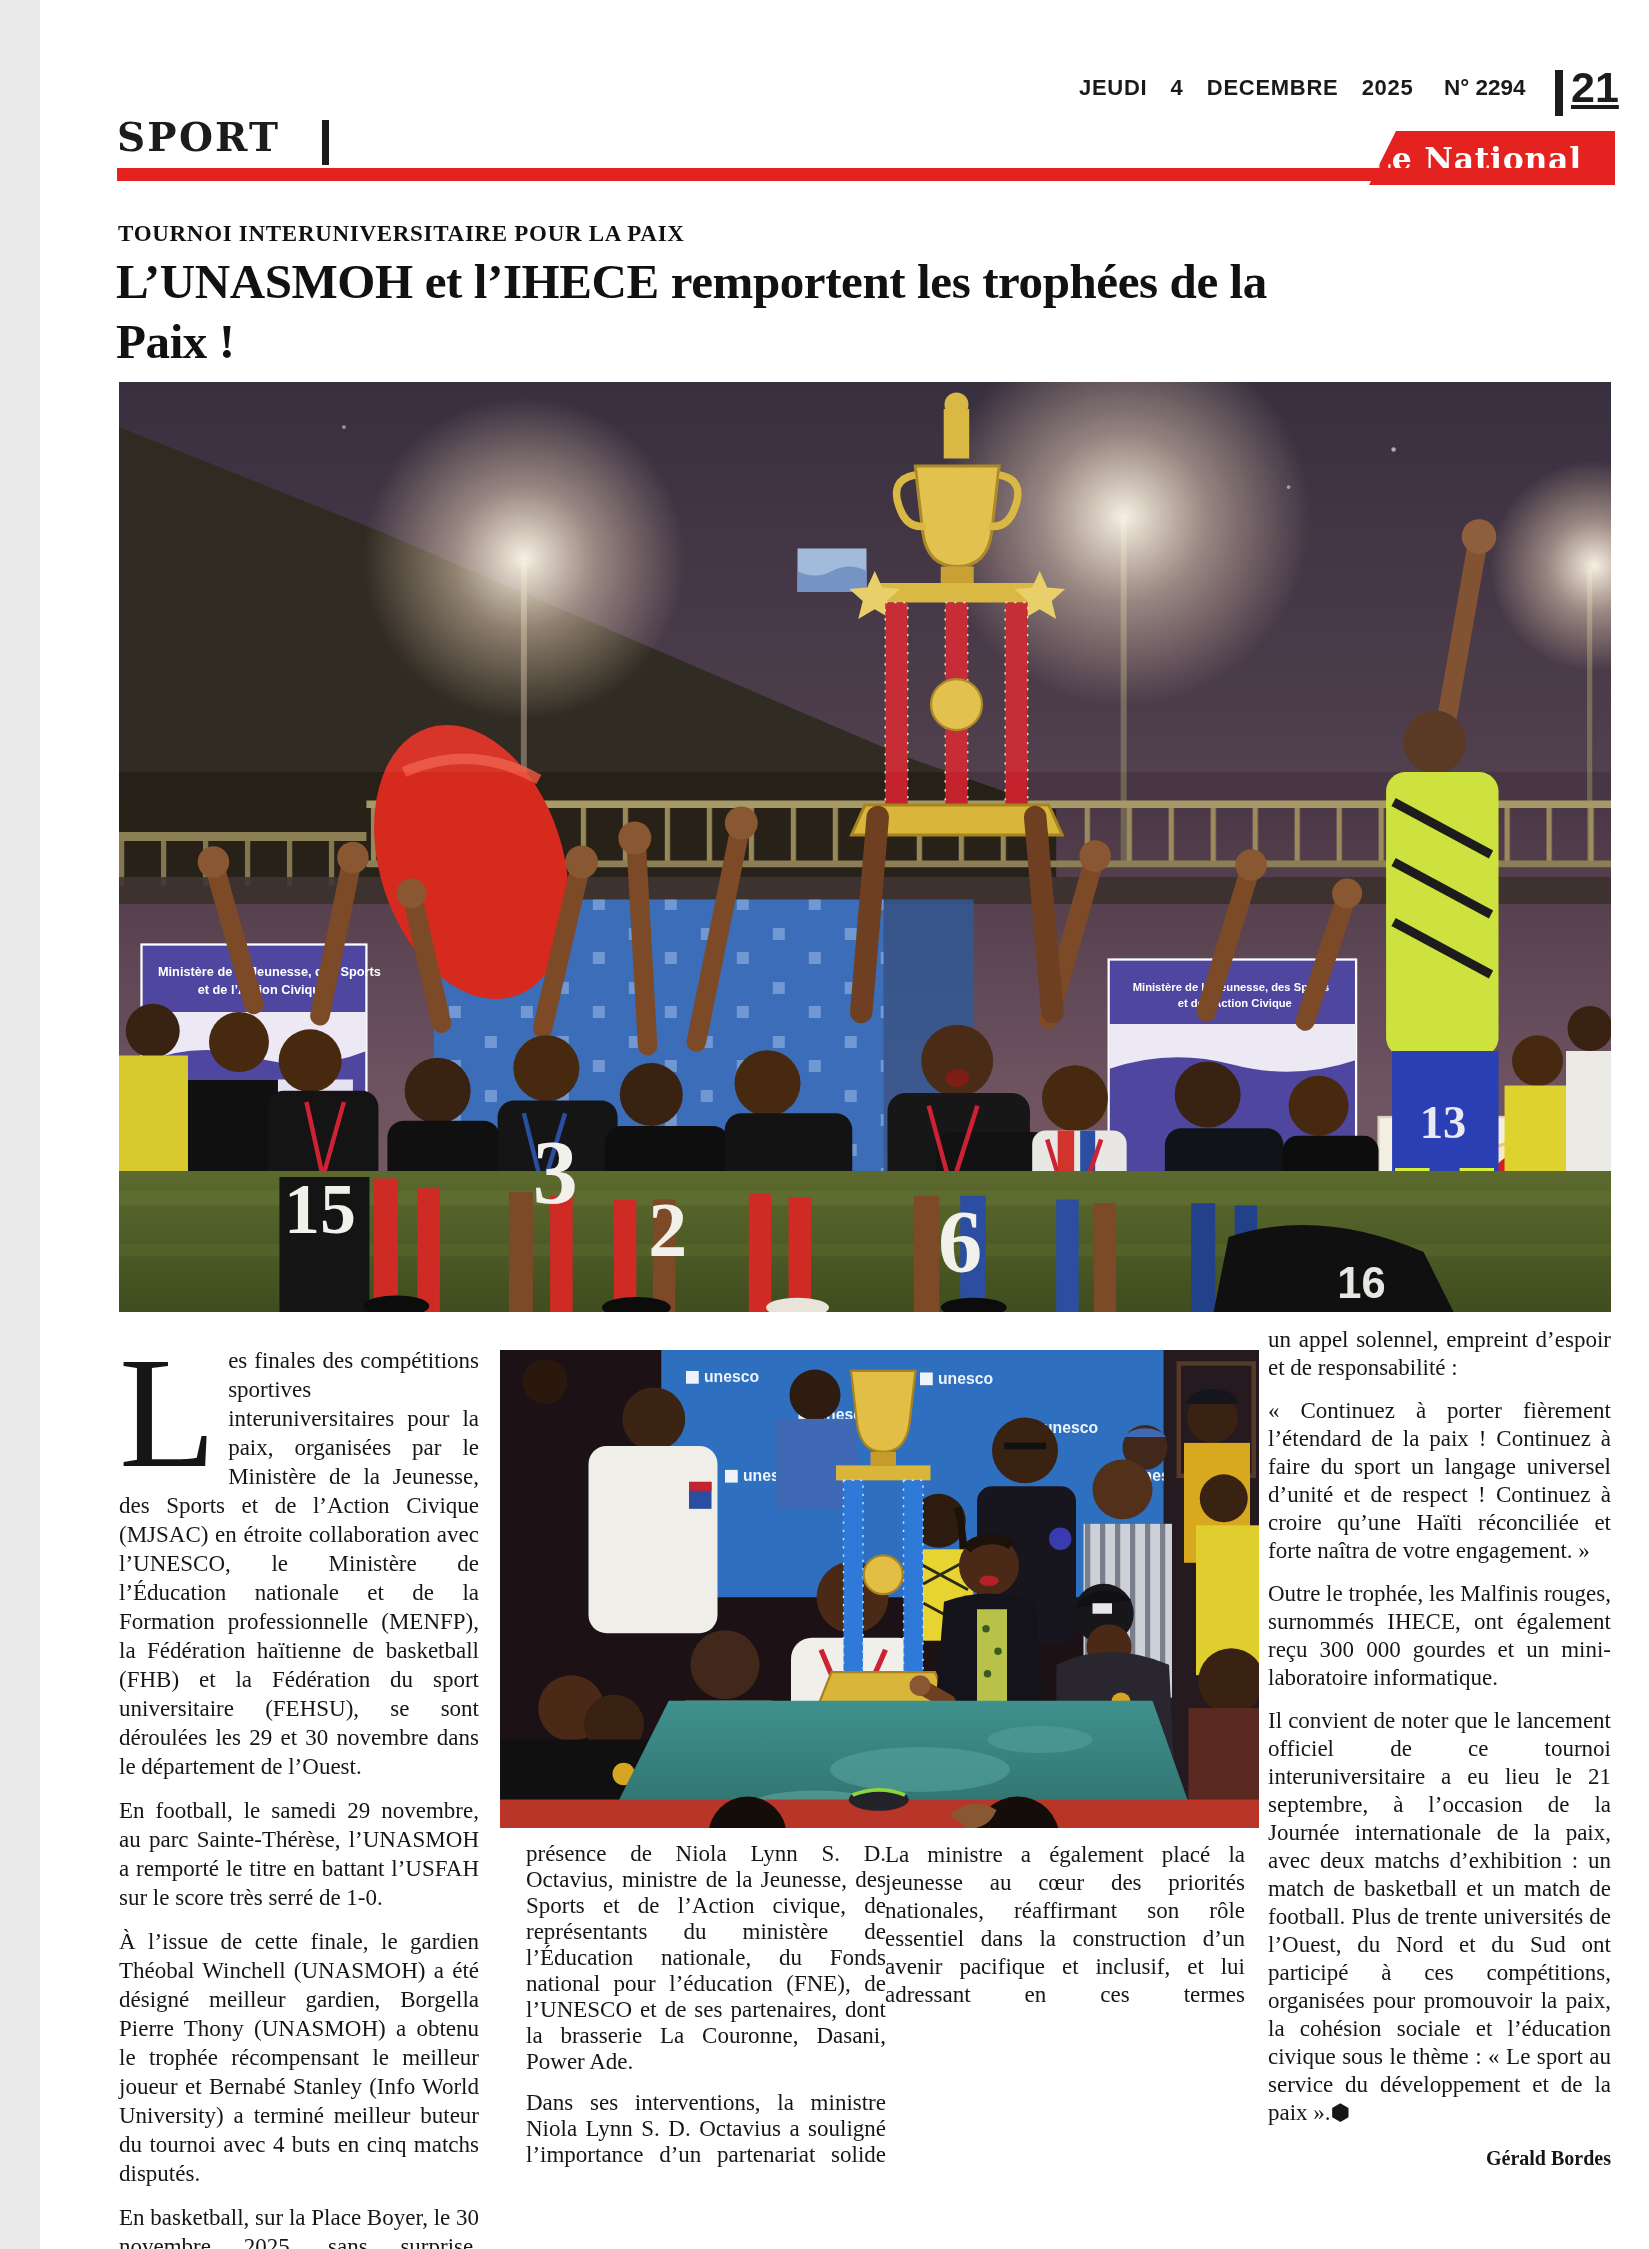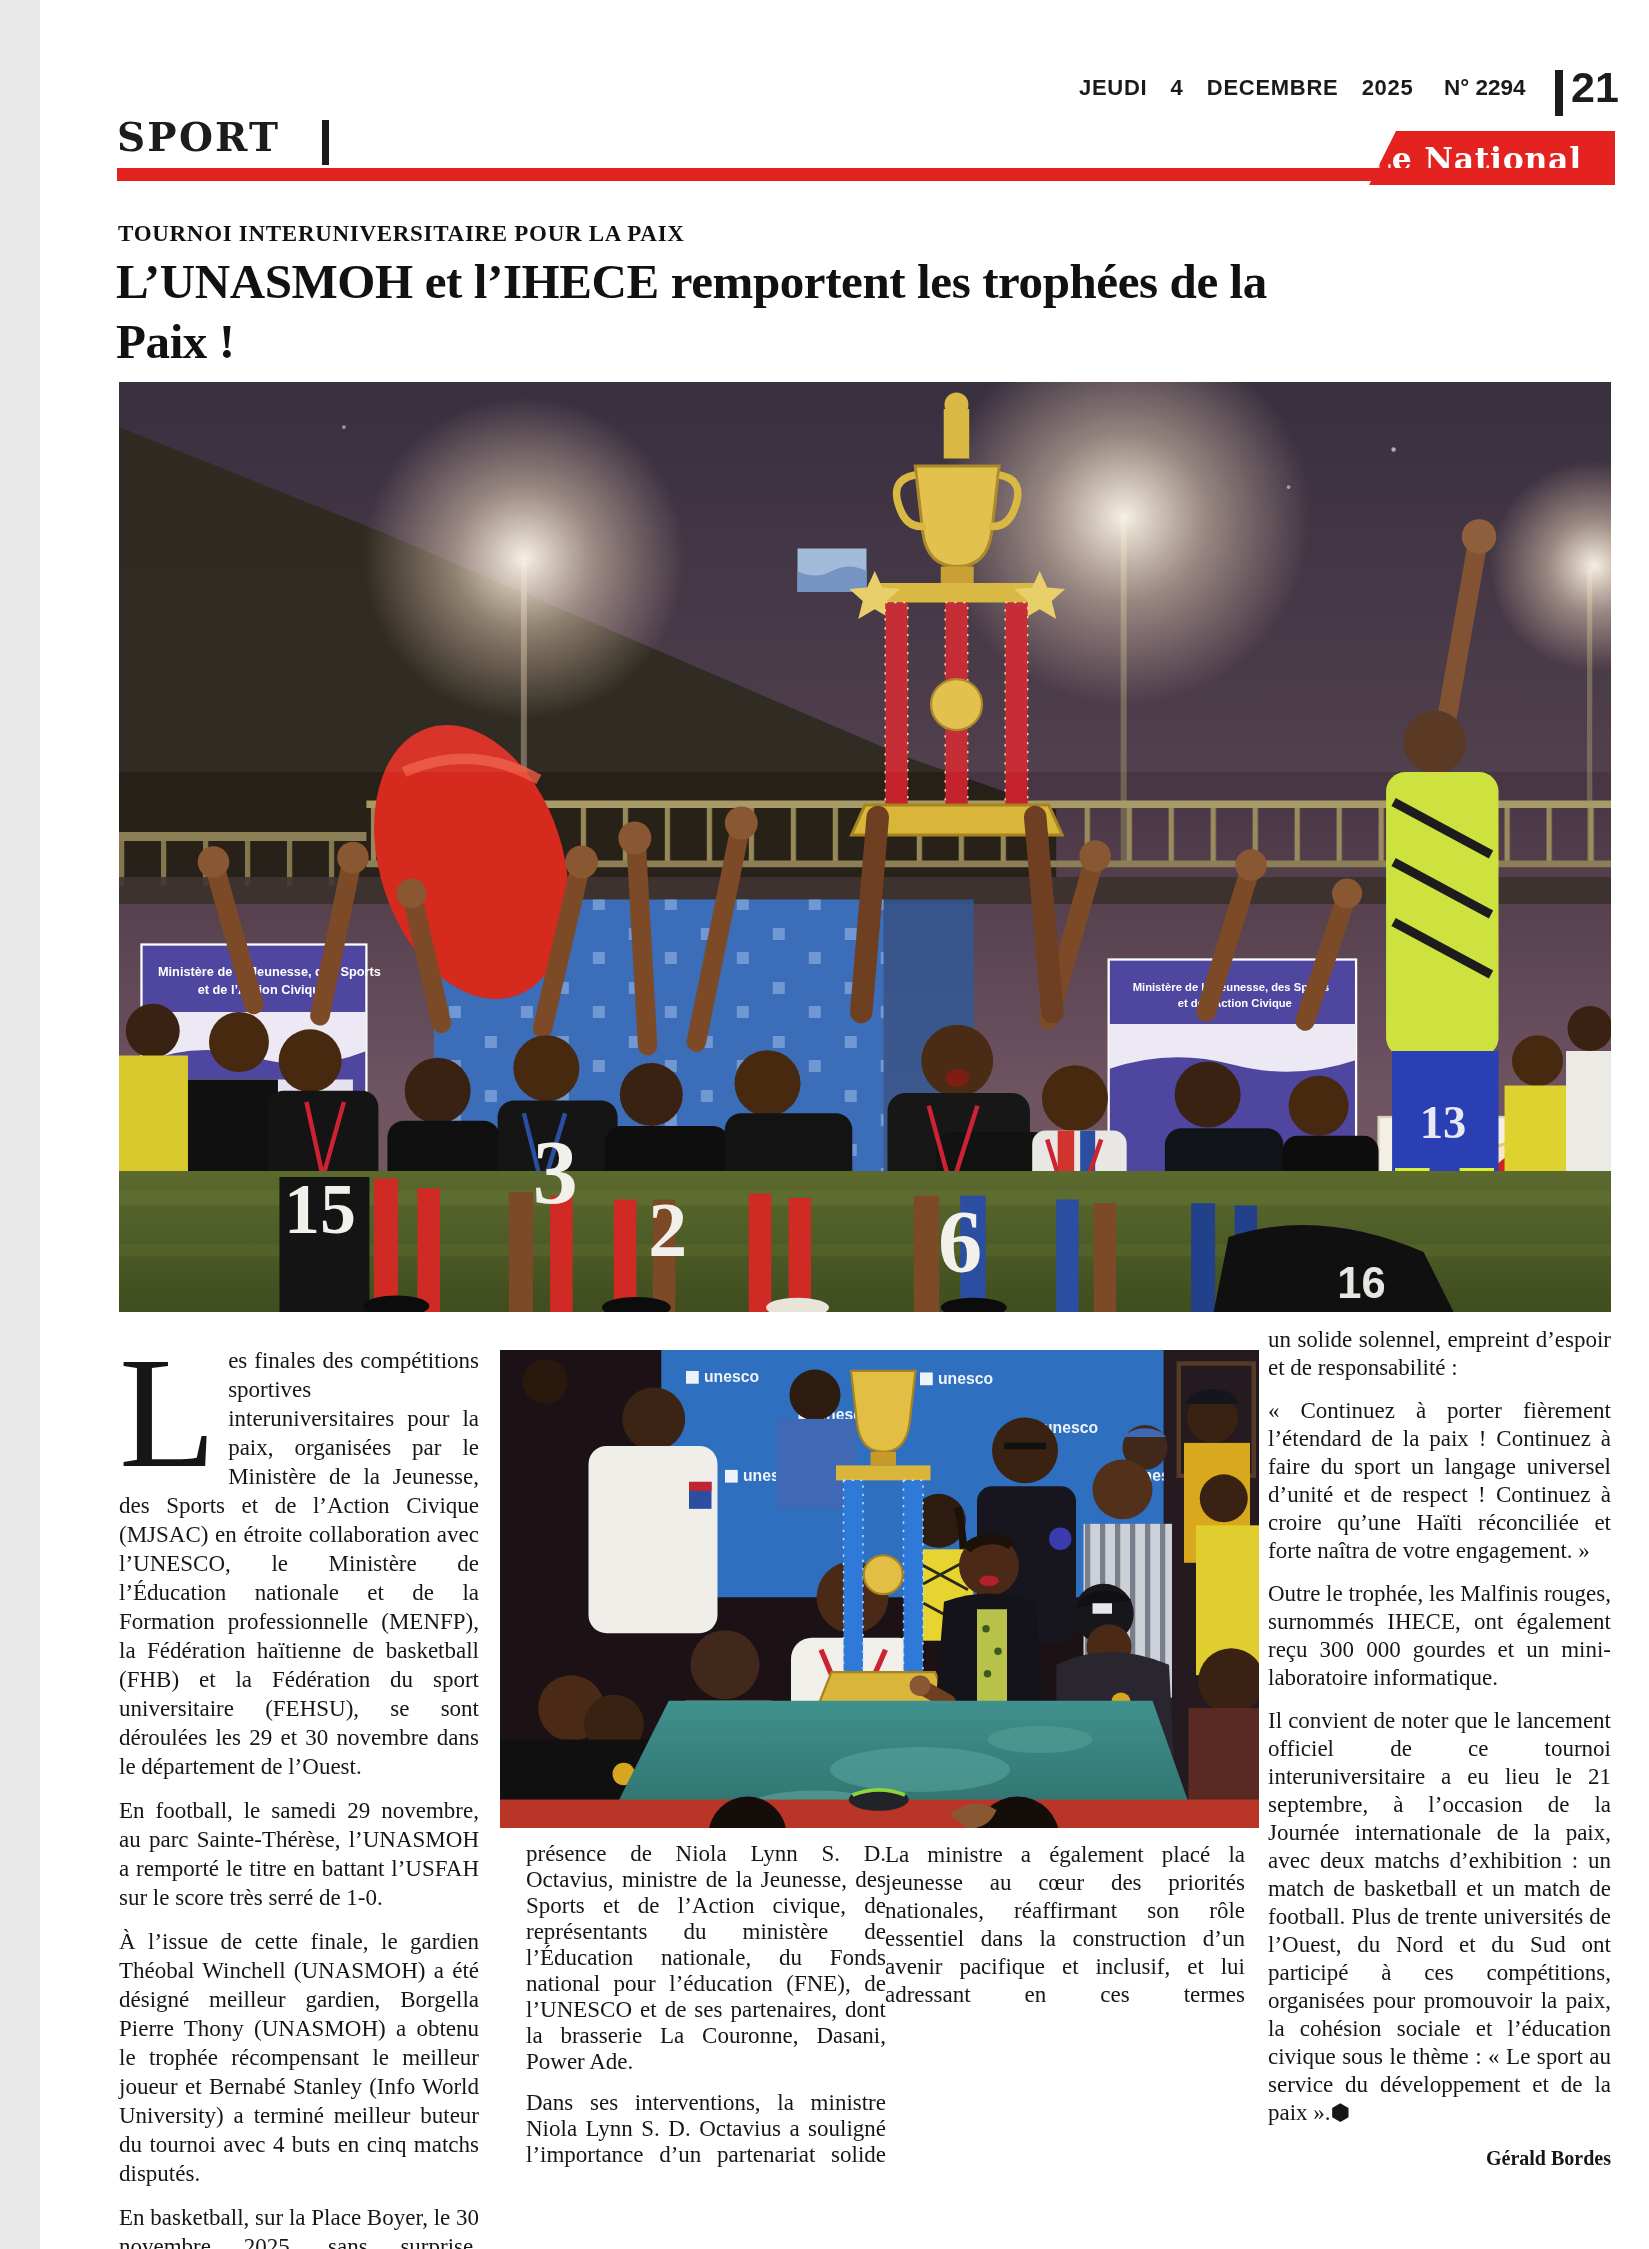--- a/index.html
+++ b/index.html
@@ -13,21 +13,21 @@
     font-family:"Liberation Sans",sans-serif;font-weight:bold;font-size:22px;
     letter-spacing:0.7px;word-spacing:16.5px;color:#1a1a1a;white-space:nowrap;
   }
   .issue{
     position:absolute;left:1404px;top:75px;
     font-family:"Liberation Sans",sans-serif;font-weight:bold;font-size:22.5px;color:#1a1a1a;white-space:nowrap;
   }
   .pagebar{position:absolute;left:1515px;top:70px;width:7.5px;height:46px;background:#1c1c1c;}
   .pagenum{
     position:absolute;left:1531px;top:63px;
-    font-family:"Liberation Sans",sans-serif;font-weight:bold;font-size:43px;color:#1c1c1c;
+    font-family:"Liberation Sans",sans-serif;font-weight:bold;font-size:43px;color:#1c1c1c;text-decoration:underline;
   }
   .section{
     position:absolute;left:77px;top:114px;
     font-family:"DejaVu Serif",serif;font-weight:bold;font-size:39px;letter-spacing:2.2px;color:#1c1c1c;
   }
   .sectionbar{position:absolute;left:282px;top:120px;width:6.7px;height:45px;background:#1c1c1c;}
   .brandbox{
     position:absolute;left:1329px;top:131px;width:246px;height:54px;
     background:#e42320;clip-path:polygon(27px 0,100% 0,100% 100%,0 100%);
     display:flex;align-items:center;
@@ -332,21 +332,21 @@
   <div class="col" id="col2">
     <p>présence de Niola Lynn S. D. Octavius, ministre de la Jeunesse, des Sports et de l’Action civique, de représentants du ministère de l’Éducation nationale, du Fonds national pour l’éducation (FNE), de l’UNESCO et de ses partenaires, dont la brasserie La Couronne, Dasani, Power Ade.</p>
     <p class="cont">Dans ses interventions, la ministre Niola Lynn S. D. Octavius a souligné l’importance d’un partenariat solide</p>
   </div>
 
   <div class="col" id="col3">
     <p class="cont">La ministre a également placé la jeunesse au cœur des priorités nationales, réaffirmant son rôle essentiel dans la construction d’un avenir pacifique et inclusif, et lui adressant en ces termes</p>
   </div>
 
   <div class="col" id="col4">
-    <p>un solide solennel, empreint d’espoir et de responsabilité :</p>
+    <p>un appel solennel, empreint d’espoir et de responsabilité :</p>
     <p>« Continuez à porter fièrement l’étendard de la paix ! Continuez à faire du sport un langage universel d’unité et de respect ! Continuez à croire qu’une Haïti réconciliée et forte naîtra de votre engagement. »</p>
     <p>Outre le trophée, les Malfinis rouges, surnommés IHECE, ont également reçu 300 000 gourdes et un mini-laboratoire informatique.</p>
     <p><span>Il convient de noter que le lancement officiel de ce tournoi interuniversitaire a eu lieu le 21 septembre, à l’occasion de la Journée internationale de la paix, avec deux matchs d’exhibition : un match de basketball et un match de football. Plus de trente universités de l’Ouest, du Nord et du Sud ont participé à ces compétitions, organisées pour promouvoir la paix, la cohésion sociale et l’éducation civique sous le thème : « Le sport au service du développement et de la paix ».</span><span class="endmark">⬢</span></p>
     <div class="byline">Gérald Bordes</div>
   </div>
 
   <svg class="photo-2nd" viewBox="0 0 1012 638" preserveAspectRatio="none">
     <defs>
       <linearGradient id="g_floor" x1="0" y1="0" x2="0" y2="1">
         <stop offset="0" stop-color="#3f918d"></stop>

